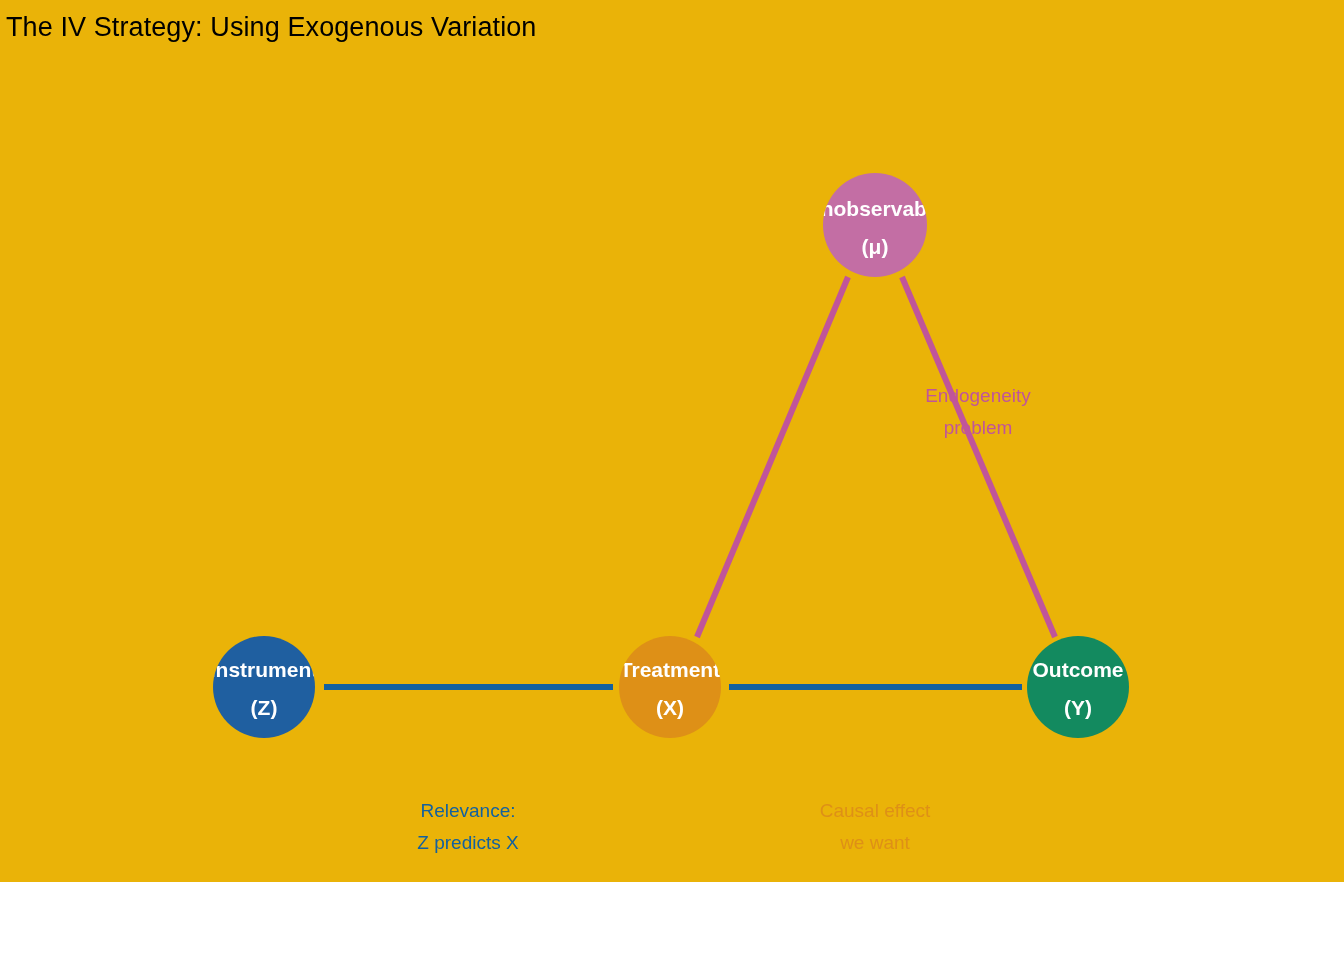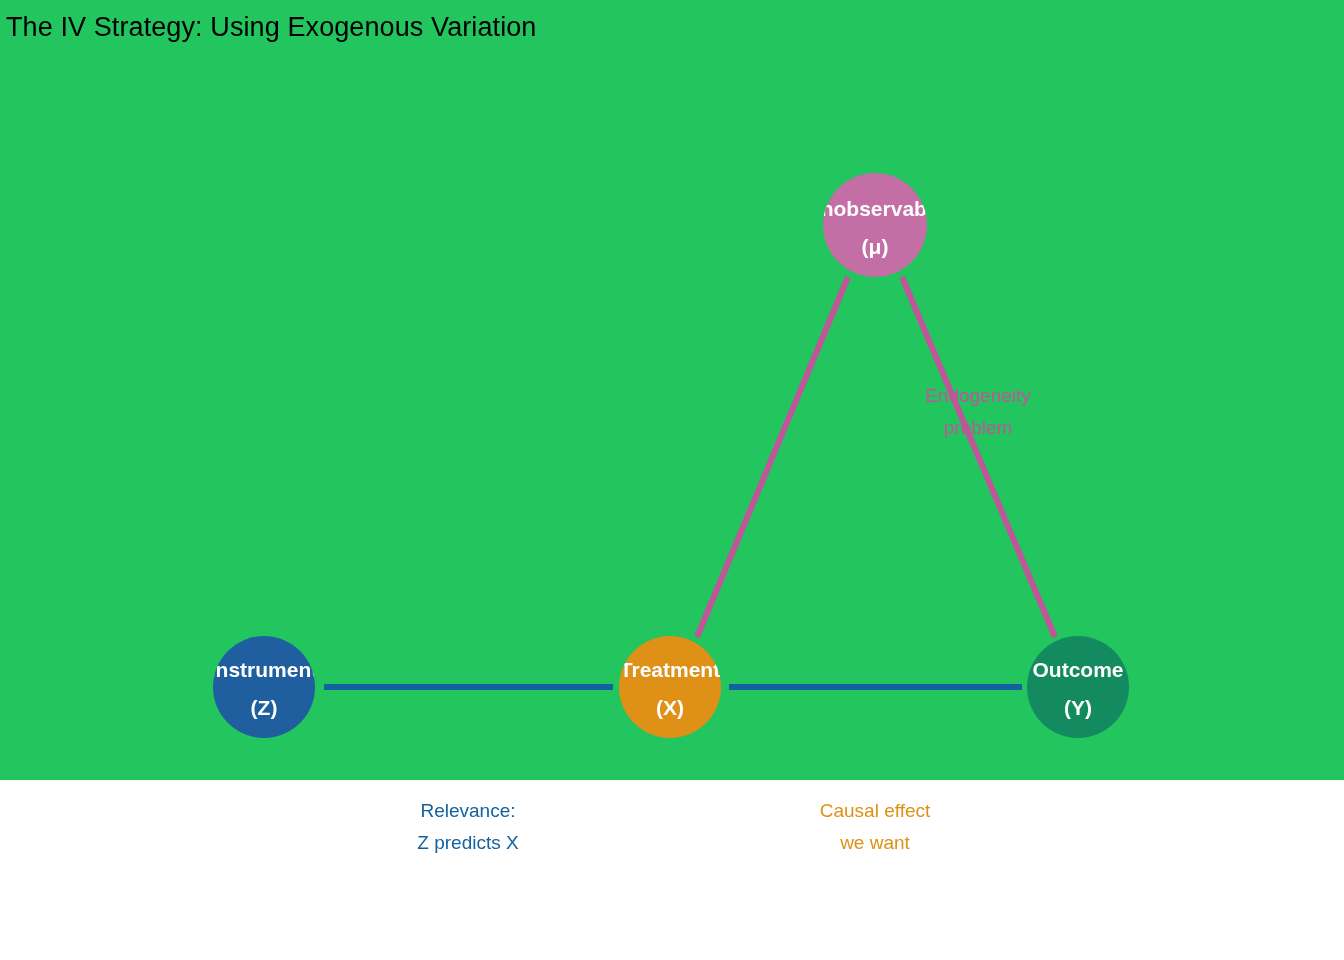--- a/index.html
+++ b/index.html
@@ -10,22 +10,22 @@
   }
   body {
     font-family: "Liberation Sans", sans-serif;
     width: 1344px;
     height: 960px;
     overflow: hidden;
   }
   #canvas {
     position: relative;
     width: 1344px;
-    height: 780px;
-    background: #22c55e;
+    height: 882px;
+    background: #eab308;
   }
   #figure-title {
     position: absolute;
     left: 6px;
     top: 12px;
     font-size: 27px;
     font-weight: 400;
     color: #000000;
     letter-spacing: 0.1px;
     white-space: nowrap;

